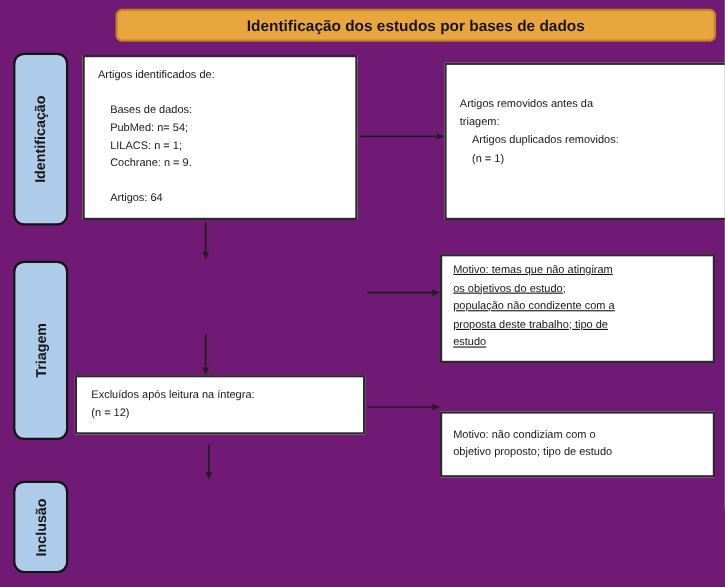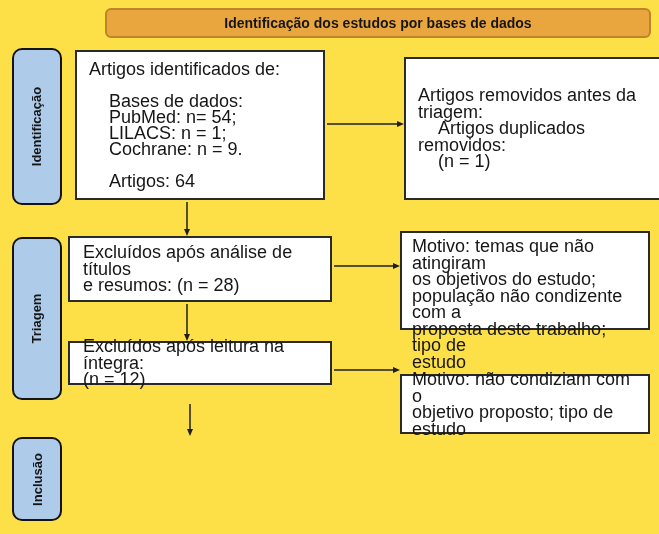--- a/index.html
+++ b/index.html
@@ -5,21 +5,21 @@
   html, body {
     margin: 0;
     padding: 0;
     background: #ffffff;
     font-family: "Liberation Sans", "DejaVu Sans", sans-serif;
   }
   .canvas {
     position: relative;
     width: 659px;
     height: 534px;
-    background: #fde047;
+    background: #701a75;
     overflow: hidden;
     color: #161616;
   }
   .banner {
     position: absolute;
     left: 105px; top: 8px;
     width: 546px; height: 30px;
     box-sizing: border-box;
     background: #EAA63E;
     border: 2px solid #BE8426;
@@ -52,21 +52,21 @@
   }
   .stage-identificacao { top: 48px;  height: 157px; }
   .stage-triagem       { top: 237px; height: 163px; }
   .stage-inclusao      { top: 437px; height: 84px; }
 
   .box {
     position: absolute;
     box-sizing: border-box;
     background: #ffffff;
     border: 2px solid #2a2a2a;
-    font-size: 18px;
+    font-size: 10px;
     line-height: 16.5px;
     color: #161616;
   }
   .boxtext { white-space: pre-wrap; }
 
   .box-identified {
     left: 75px; top: 50px; width: 250px; height: 150px;
     padding: 9px 12px;
     line-height: 16px;
   }
@@ -75,23 +75,24 @@
     padding: 28px 12px 0 12px;
   }
   .box-excluded-titles {
     left: 68px; top: 236px; width: 264px; height: 66px;
     padding: 0 13px;
     display: flex; align-items: center;
   }
   .box-reason-titles {
     left: 400px; top: 231px; width: 250px; height: 99px;
     padding: 5px 10px;
+    text-decoration: underline;
   }
   .box-excluded-fulltext {
-    left: 68px; top: 341px; width: 264px; height: 44px;
+    left: 68px; top: 341px; width: 264px; height: 54px;
     padding: 0 13px;
     display: flex; align-items: center;
   }
   .box-reason-fulltext {
     left: 400px; top: 346px; width: 250px; height: 60px;
     padding: 0 10px;
     display: flex; align-items: center; margin-top: 28px;
   }
   .box-final {
     left: 68px; top: 436px; width: 405px; height: 84px;
@@ -135,24 +136,20 @@
     Artigos: 64</span>
   </div>
 
   <div class="box box-removed">
     <span class="boxtext">Artigos removidos antes da
 triagem:
     Artigos duplicados removidos:
     (n = 1)</span>
   </div>
 
-  <div class="box box-excluded-titles">
-    <span class="boxtext">Excluídos após análise de títulos
-e resumos: (n = 28)</span>
-  </div>
 
   <div class="box box-reason-titles">
     <span class="boxtext">Motivo: temas que não atingiram
 os objetivos do estudo;
 população não condizente com a
 proposta deste trabalho; tipo de
 estudo</span>
   </div>
 
   <div class="box box-excluded-fulltext">

